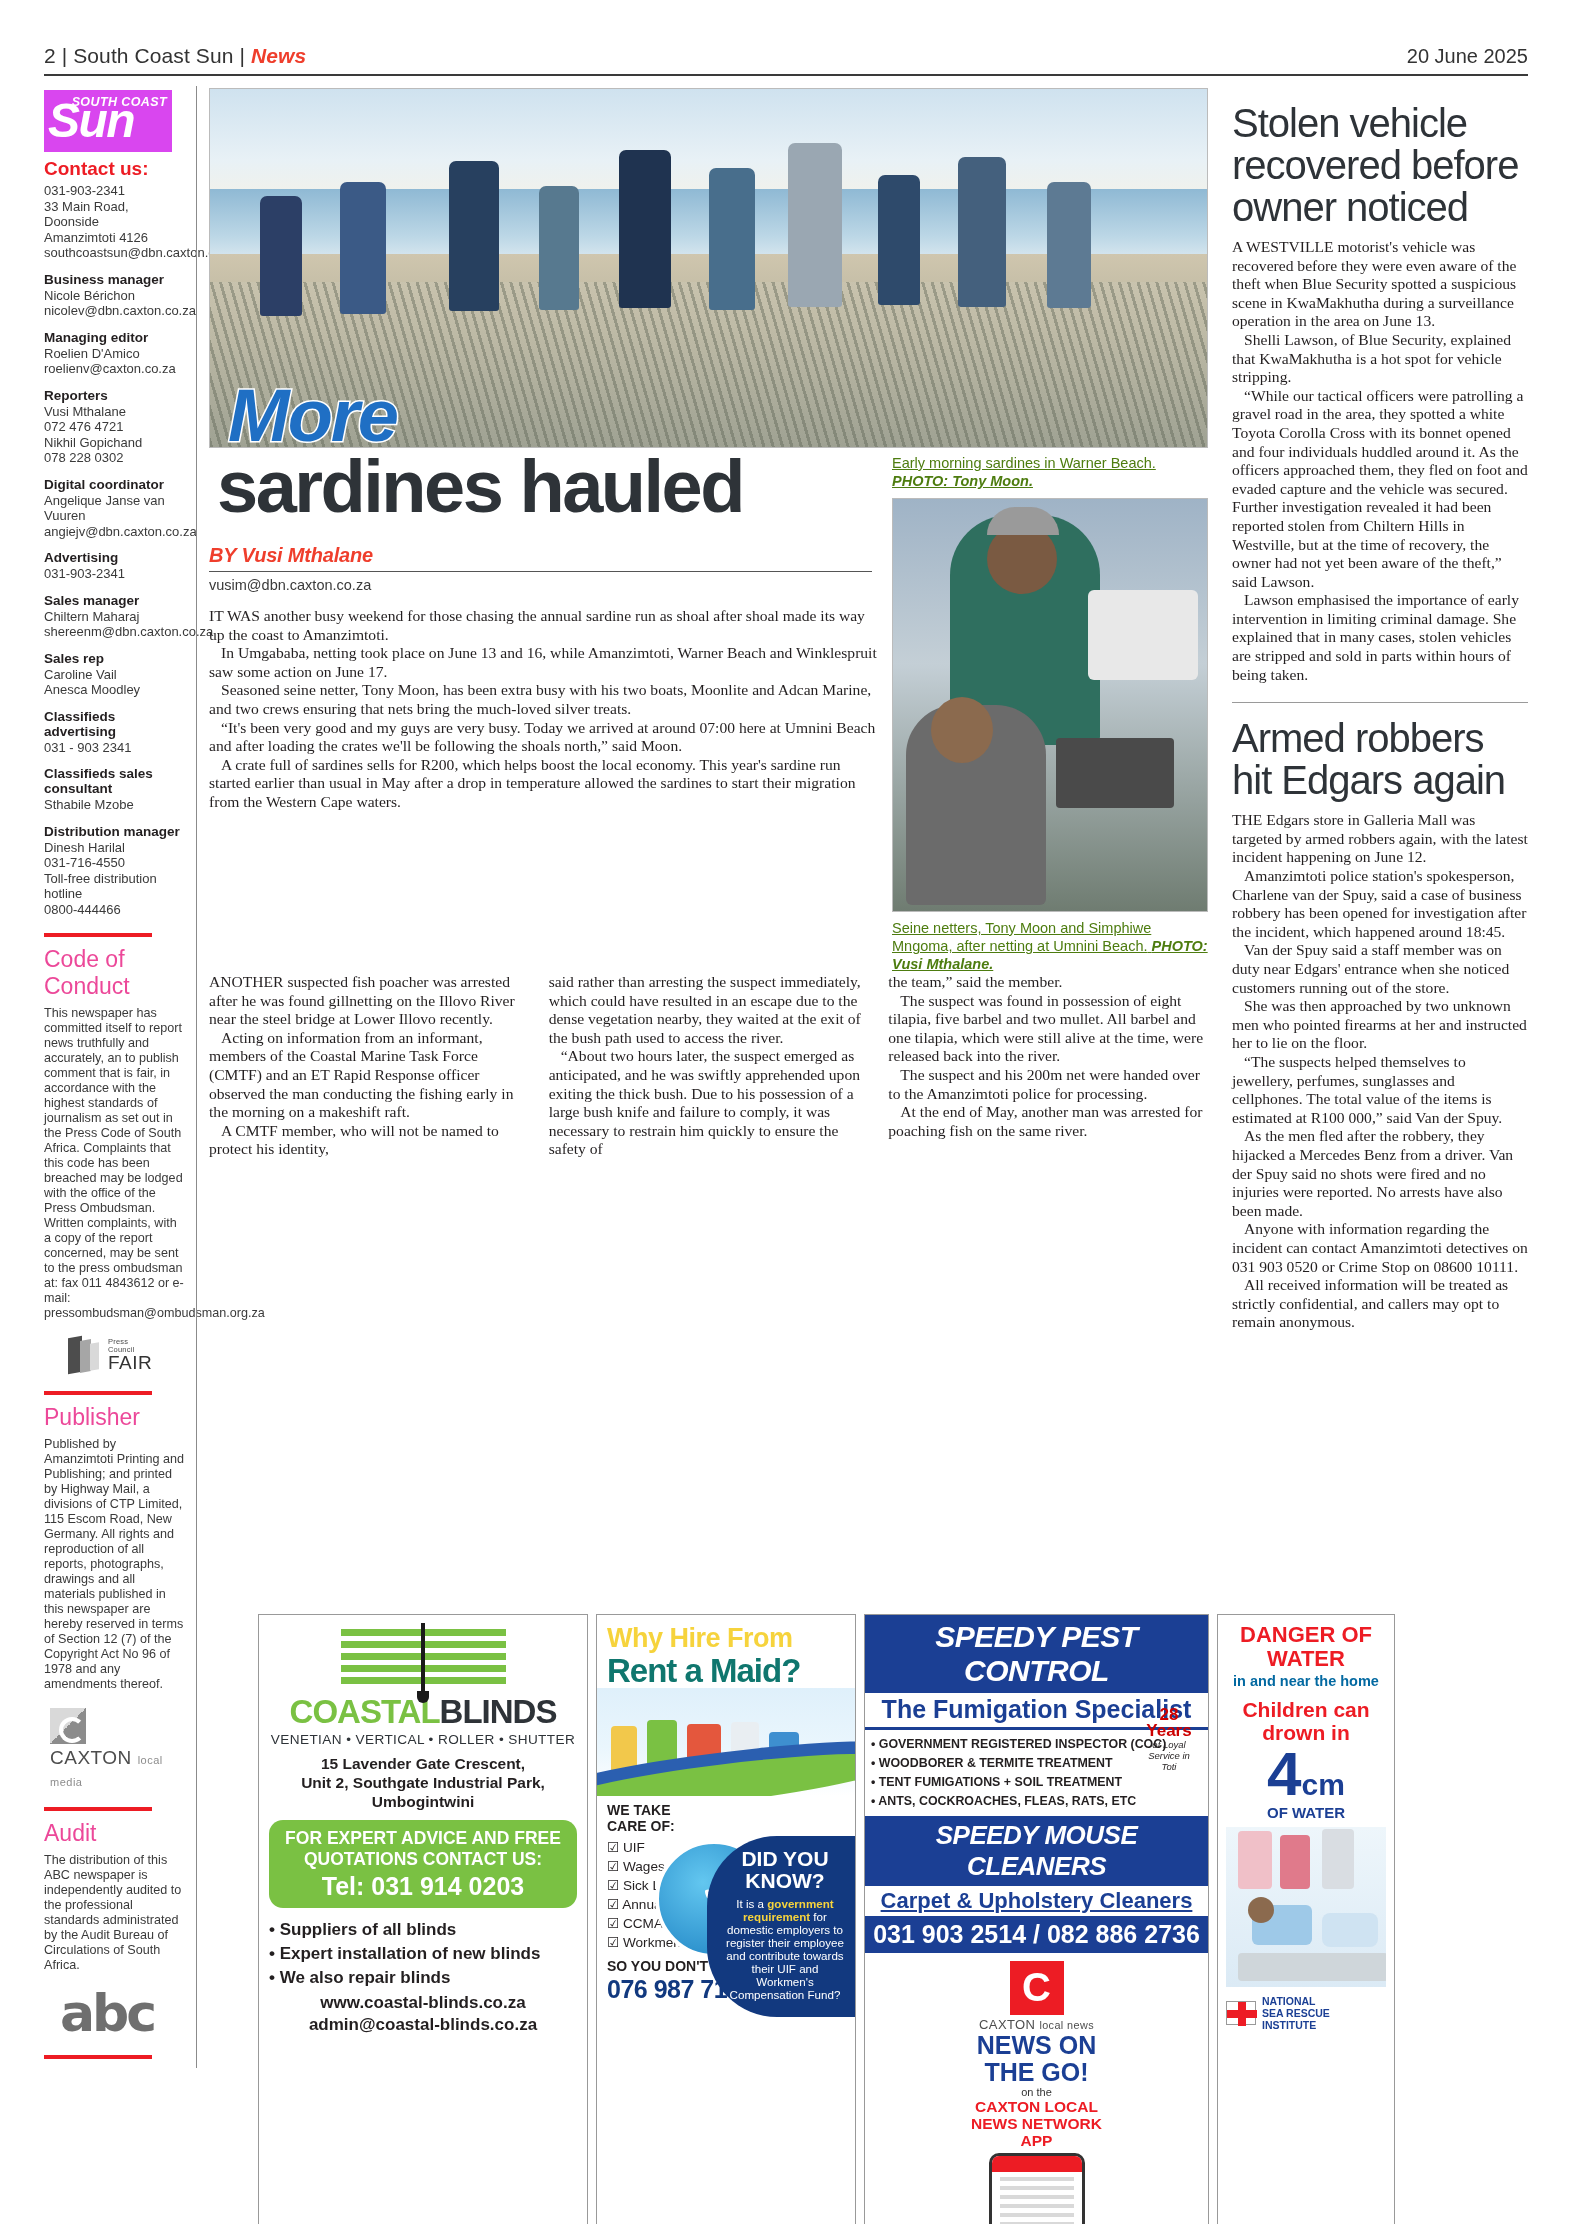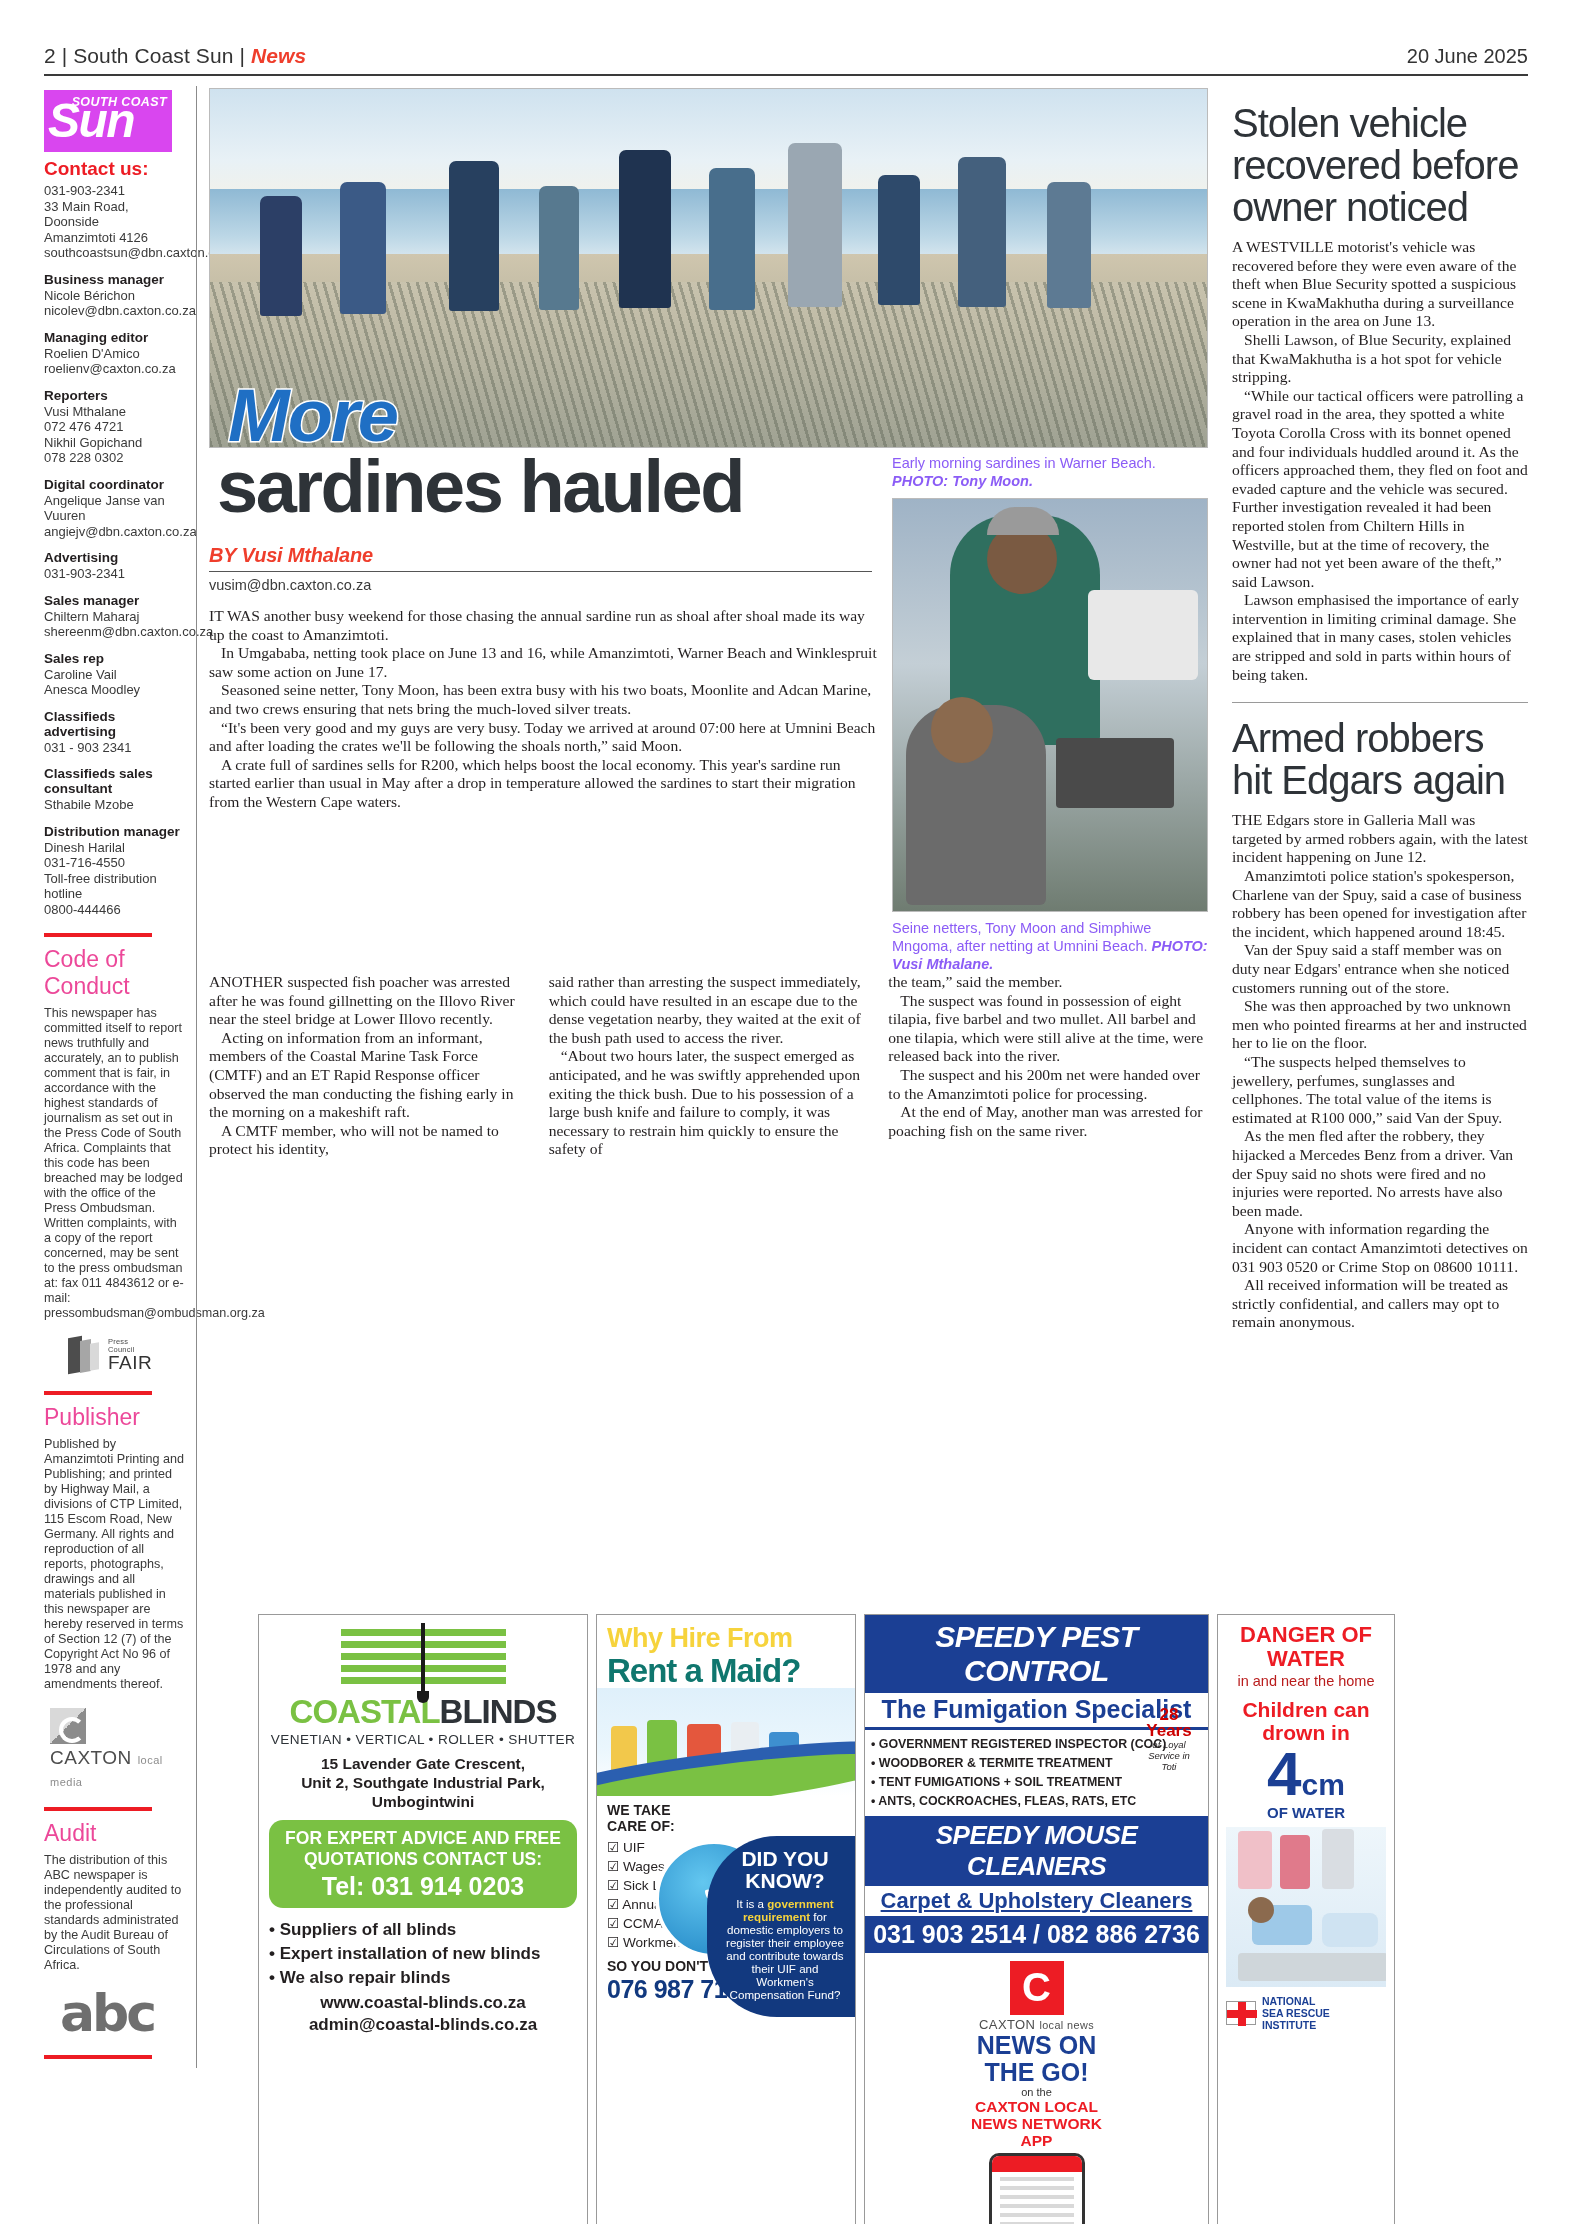--- a/index.html
+++ b/index.html
@@ -64,21 +64,21 @@
   .photo-hero { height: 360px; }
   .sky { position:absolute; left:0; right:0; top:0; height:36%;
          background: linear-gradient(180deg,#cfe2ef 0%, #e8f1f6 55%, #f6f2e4 100%); }
   .sea { position:absolute; left:0; right:0; top:28%; height:22%;
          background: linear-gradient(180deg,#8fb9d4 0%, #bcd7e6 60%, #e4eef3 100%); }
   .sand { position:absolute; left:0; right:0; top:46%; bottom:0;
           background: linear-gradient(180deg,#cfc6ae 0%, #b9b49e 40%, #8f9384 100%); }
   .net { position:absolute; left:0; right:0; bottom:0; height:46%;
          background: repeating-linear-gradient(74deg, rgba(120,125,110,.55) 0 3px, rgba(205,205,190,.25) 3px 9px); }
   .fig { position:absolute; border-radius: 7px 7px 3px 3px; }
-  .cap { font-size: 14.5px; color:#8b5cf6; margin: 7px 0 0 0; line-height: 18px; }
+  .cap { font-size: 14.5px; color:#4d7c0f; margin: 7px 0 0 0; line-height: 18px; text-decoration: underline; }
   .cap b { font-style: italic; font-weight: bold; }
 
   .kicker-more { position: absolute; left: 18px; bottom: -6px; font-size: 74px; line-height: 74px;
         font-weight: bold; font-style: italic; color: #1f6fc4; -webkit-text-stroke: 3px #fff;
         paint-order: stroke fill; letter-spacing: -2px; }
   .bighead { font-size: 74px; line-height: 70px; font-weight: bold; color: #2e3338;
              letter-spacing: -2.5px; margin: 4px 0 0 8px; font-family: "Liberation Sans", sans-serif; }
 
   .byline { color:#ef3e2c; font-weight:bold; font-size: 20px; font-style: italic; letter-spacing: -.2px;}
   .byline-rule { border-top: 1px solid #555; margin: 4px 0 5px 0; }
@@ -166,21 +166,21 @@
   .ng-t { color:#1b3f94; font-size: 25px; font-weight:bold; line-height: 27px; }
   .ng-s { font-size: 11px; color:#333; }
   .ng-net { color:#ed1c24; font-size: 15.5px; font-weight:bold; line-height: 17px;}
   .phone-mock { width: 96px; height: 120px; border: 3px solid #333; border-radius: 10px;
                 margin: 4px auto; background:#fff; position:relative; overflow:hidden;}
   .phone-mock .bar { height: 16px; background:#ed1c24; }
   .phone-mock .ln { height:4px; background:#d9d9d9; margin: 5px 8px; }
 
   .ad-water { width: 178px; padding: 8px 8px 6px; }
   .w-t { color:#ed1c24; font-size: 22px; font-weight:bold; line-height: 24px; text-align:center;}
-  .w-s { font-size: 14.5px; font-weight:normal; color:#b91c1c; text-align:center; line-height:17px; margin-top:2px;}
+  .w-s { font-size: 14.5px; font-weight:bold; color:#0369a1; text-align:center; line-height:17px; margin-top:2px;}
   .w-c { color:#ed1c24; font-size: 21px; font-weight:bold; text-align:center; line-height:23px; margin-top:8px;}
   .w-4 { display:flex; justify-content:center; align-items:baseline; color:#1b3f94; }
   .w-4 .n { font-size: 62px; font-weight:bold; line-height:60px;}
   .w-4 .u { font-size: 30px; font-weight:bold; }
   .w-of { text-align:center; font-size: 15px; font-weight:bold; color:#1b3f94;}
   .w-pic { height: 160px; margin-top:6px; background: linear-gradient(180deg,#eef6fb, #dbeaf5); position:relative;
            overflow:hidden;}
   .nsri { display:flex; align-items:center; gap:6px; margin-top:8px; }
   .nsri-flag { width:30px; height:24px; background:#fff; border:1px solid #999; position:relative; }
   .nsri-flag::before{content:""; position:absolute; left:11px; top:0; width:8px; height:24px; background:#ed1c24;}

